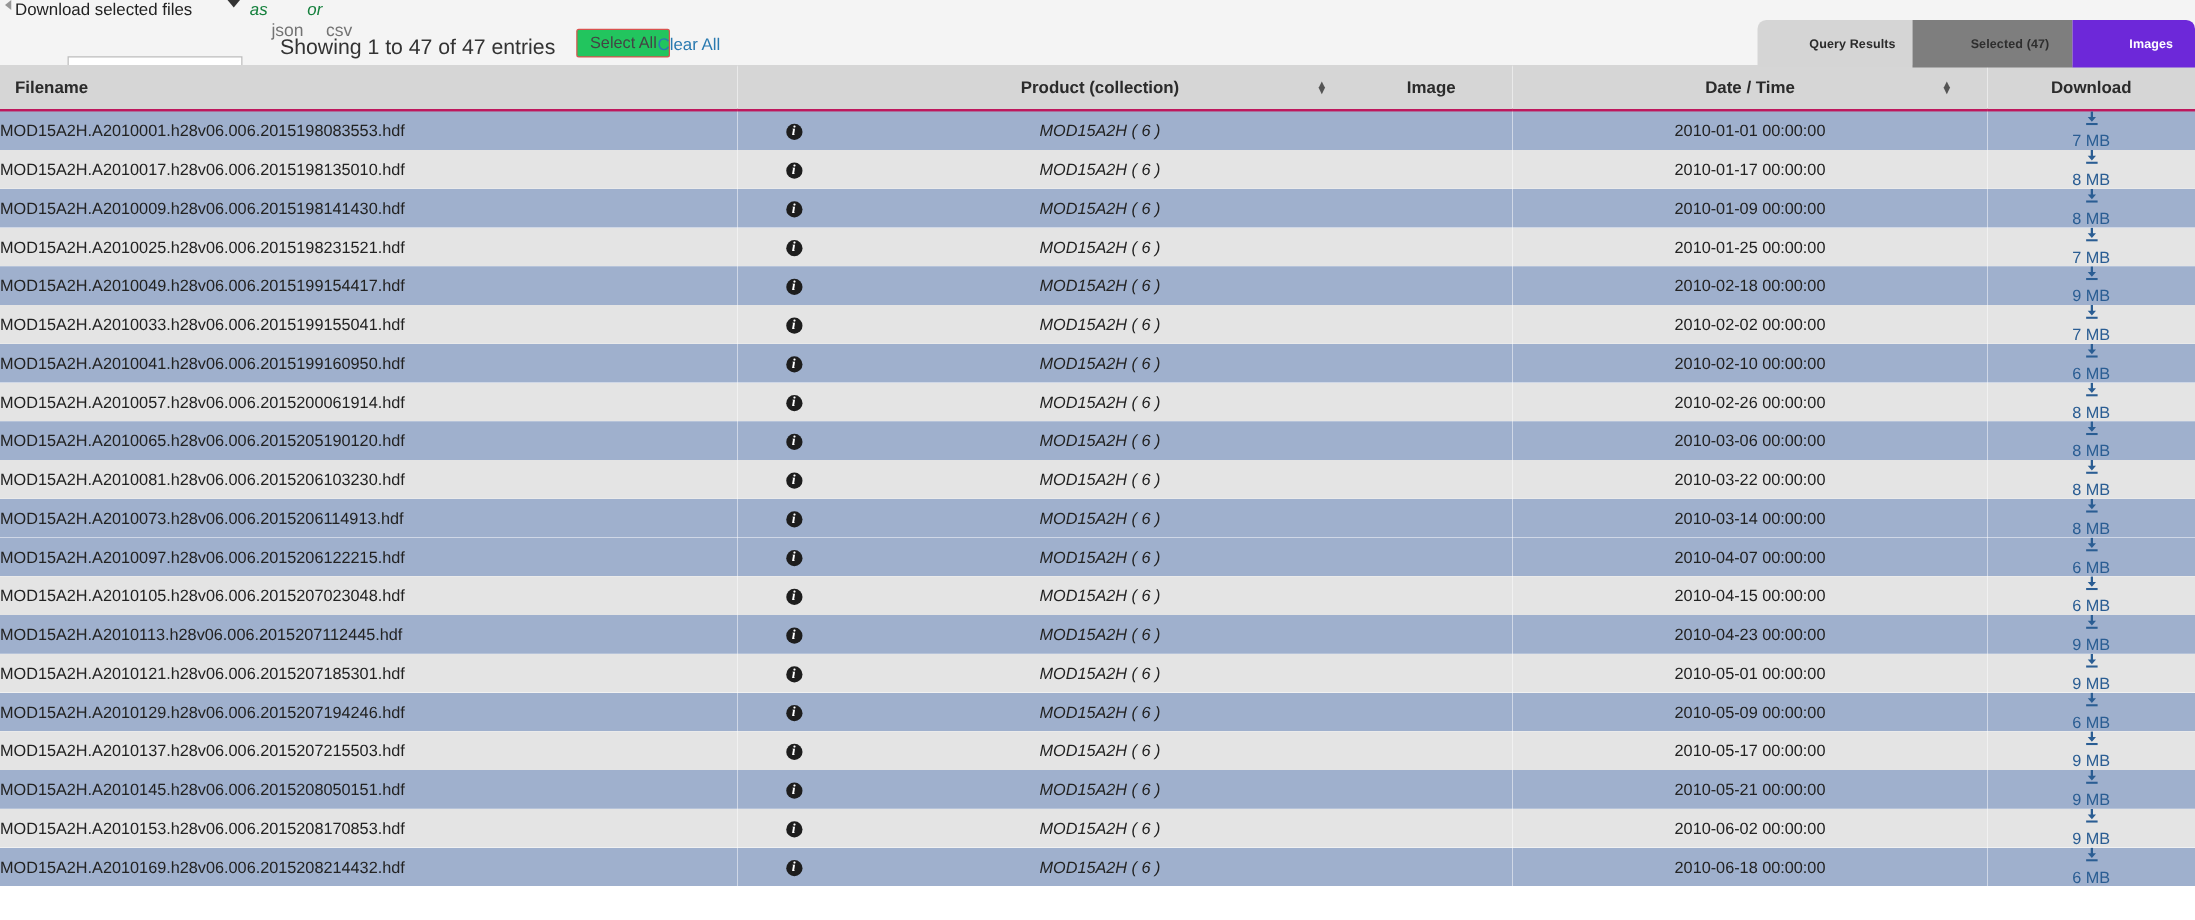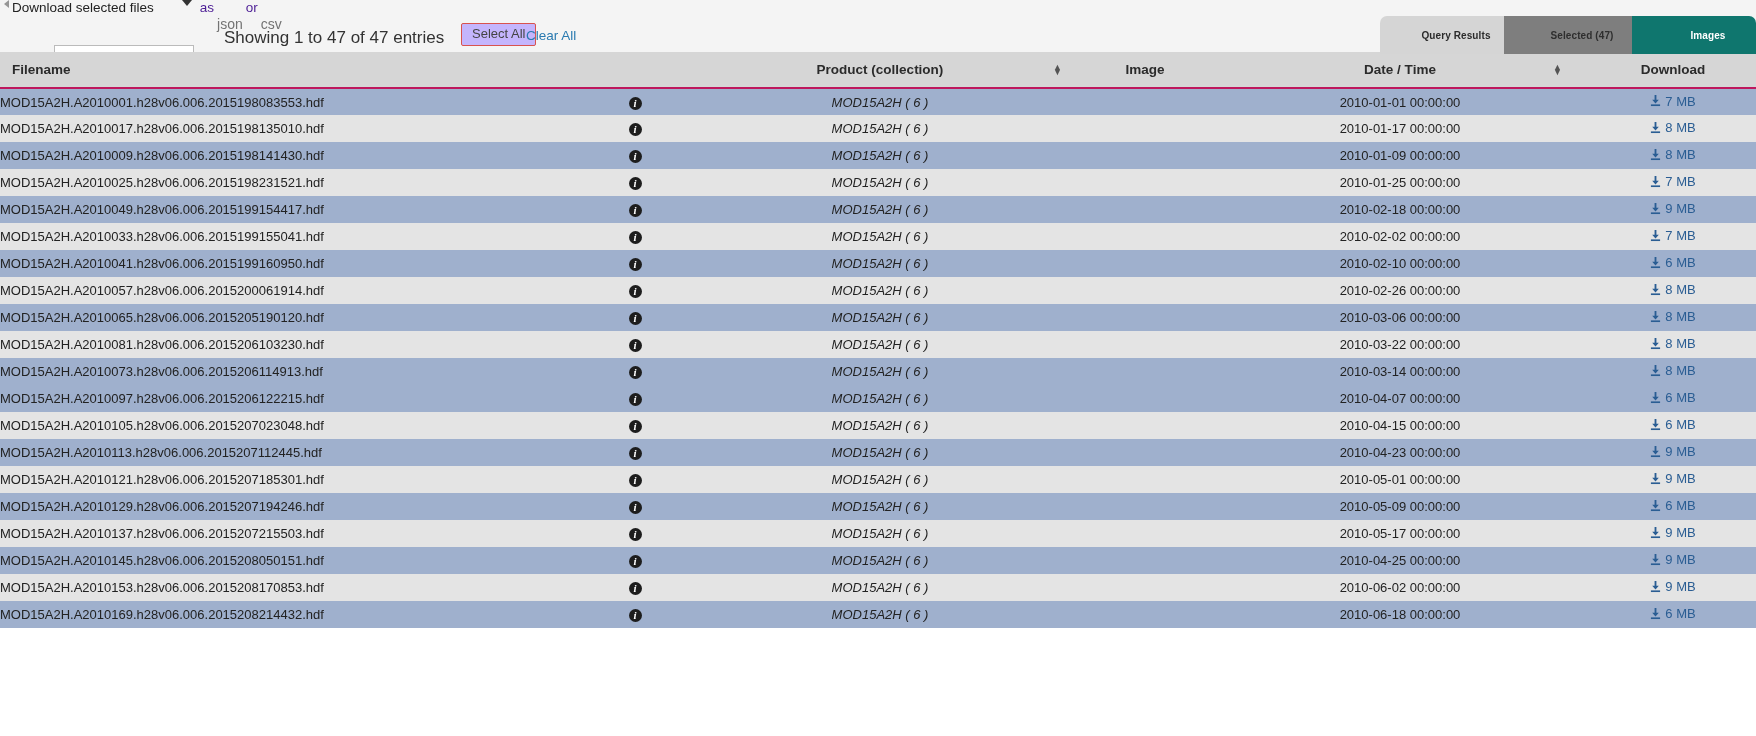--- a/index.html
+++ b/index.html
@@ -51,21 +51,21 @@
   }
   .dl-caret {
     display: inline-block;
     width: 0;
     height: 0;
     border-left: 5px solid transparent;
     border-right: 5px solid transparent;
     border-top: 6px solid #333;
     margin: 0 8px 0 28px;
   }
-  .dl-as { color: #4c1d95; font-size: 13.5px; }
+  .dl-as { color: #15803d; font-size: 13.5px; font-style: italic; }
   .dl-link {
     color: #737373;
     font-size: 14px;
     text-decoration: none;
     margin: 16px 3px;
     cursor: pointer;
   }
 
   .second-row {
     position: absolute;
@@ -106,21 +106,21 @@
     top: 8px;
     font-size: 17px;
     color: #333;
     white-space: nowrap;
   }
   .btn-select-all {
     position: absolute;
     left: 461px;
     top: 3px;
     border: 1px solid #d9534f;
-    background: #c4b5fd;
+    background: #22c55e;
     color: #444;
     font-family: "Liberation Sans", sans-serif;
     font-size: 13px;
     padding: 3px 10px 4px;
     border-radius: 2px;
     cursor: pointer;
     line-height: 1.1;
   }
   .btn-clear-all {
     position: absolute;
@@ -159,23 +159,23 @@
     color: #2b2b2b;
     width: 124px;
     border-radius: 7px 0 0 0;
   }
   .tab-selected {
     background: #7e7e7e;
     color: #2e2e2e;
     width: 128px;
   }
   .tab-images {
-    background: #0f766e;
+    background: #6d28d9;
     color: #ffffff;
-    width: 124px;
+    width: 98px;
     border-radius: 0 7px 0 0;
     text-align: center;
   }
 
   
   .table-area {
     position: absolute;
     top: 52px;
     left: 0;
     right: 0;
@@ -251,20 +251,21 @@
     cursor: pointer;
     vertical-align: middle;
   }
   .dl-cell {
     color: #2a5d93;
     display: inline-flex;
     align-items: center;
     gap: 4px;
     cursor: pointer;
     font-size: 13px;
+    flex-direction: column;
   }
   .dl-icon { display: inline-block; width: 11px; height: 12px; }
 </style>
 </head>
 <body>
 
 <div class="toolbar">
 
   <div class="dl-row">
     <span class="dl-caret-left"></span>
@@ -586,21 +587,21 @@
                 <rect x="1" y="10.2" width="10" height="1.8" fill="#2a5d93"></rect>
               </svg>
               <span>9 MB</span>
             </span></td>
         </tr>
         <tr class="odd">
           <td class="c-filename">MOD15A2H.A2010145.h28v06.006.2015208050151.hdf</td>
           <td class="c-info"><span class="info-icon">i</span></td>
           <td class="c-product">MOD15A2H ( 6 )</td>
           <td class="c-image"></td>
-          <td class="c-date">2010-04-25 00:00:00</td>
+          <td class="c-date">2010-05-21 00:00:00</td>
           <td class="c-download"><span class="dl-cell">
               <svg class="dl-icon" viewBox="0 0 12 13">
                 <path d="M5 0h2v5h2.6L6 9.2 2.4 5H5z" fill="#2a5d93"></path>
                 <rect x="1" y="10.2" width="10" height="1.8" fill="#2a5d93"></rect>
               </svg>
               <span>9 MB</span>
             </span></td>
         </tr>
         <tr class="even">
           <td class="c-filename">MOD15A2H.A2010153.h28v06.006.2015208170853.hdf</td>

